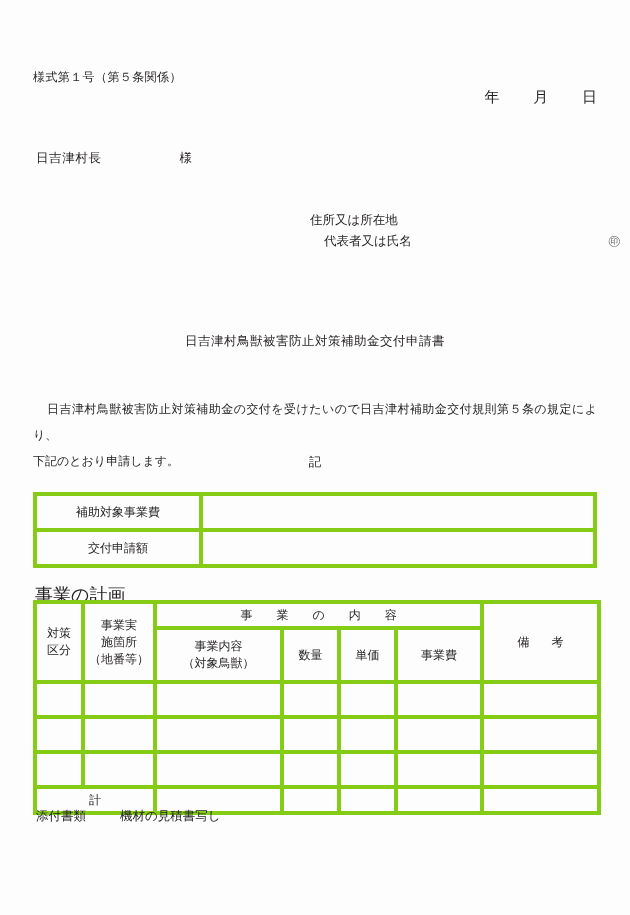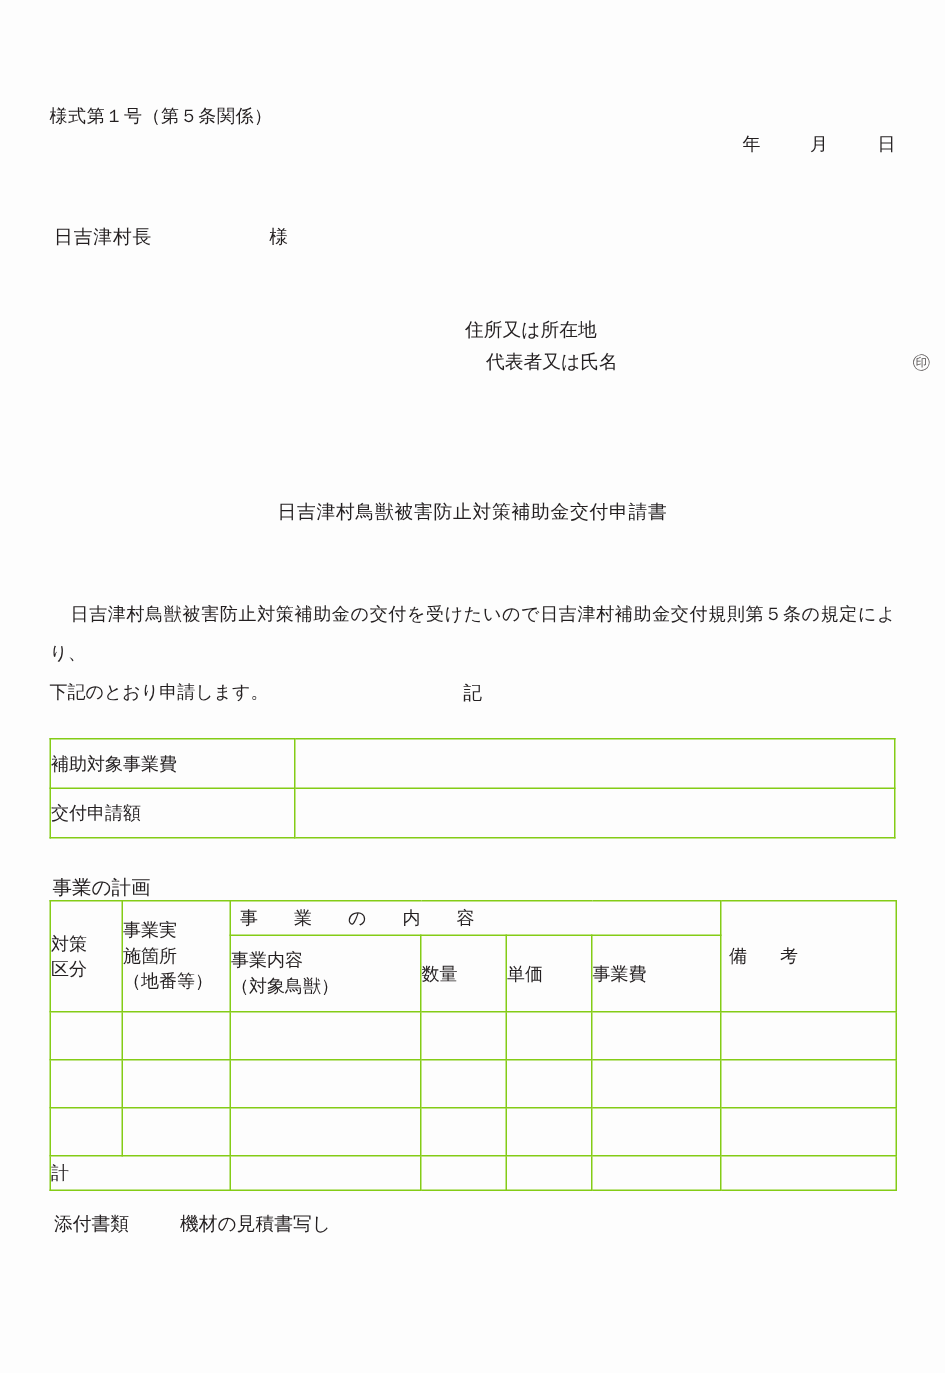--- a/index.html
+++ b/index.html
@@ -26,21 +26,21 @@
     top: 69px;
     font-size: 12px;
     letter-spacing: 0.4px;
     white-space: nowrap;
   }
 
   .date-line {
     left: 33px;
     right: 33px;
     top: 88px;
-    font-size: 12px;
+    font-size: 15px;
     text-align: right;
     white-space: nowrap;
   }
   .date-line .dchar { margin-left: 30px; }
   .date-line .dchar:first-child { margin-left: 0; }
 
   .addressee {
     left: 36px;
     top: 150px;
     font-size: 12.5px;
@@ -94,41 +94,41 @@
     text-align: center;
   }
 
   
   table {
     border-collapse: collapse;
     font-size: 12px;
     table-layout: fixed;
   }
   table td, table th {
-    border: 1px solid #84cc16;
+    border: 4px solid #84cc16;
     font-weight: normal;
-    text-align: left;
+    text-align: center;
     vertical-align: middle;
     padding: 0;
     line-height: 17px;
   }
 
   .amount-table {
     position: absolute;
     left: 33px;
     top: 492px;
     width: 564px;
   }
   .amount-table td { height: 32px; }
   .amount-table .lbl { width: 162px; }
 
   .plan-label {
     left: 35px;
     top: 583px;
-    font-size: 13px;
+    font-size: 18px;
     white-space: nowrap;
   }
 
   .plan-table {
     position: absolute;
     left: 33px;
     top: 600px;
     width: 564px;
   }
   .plan-table .h-div     { width: 48px; }

